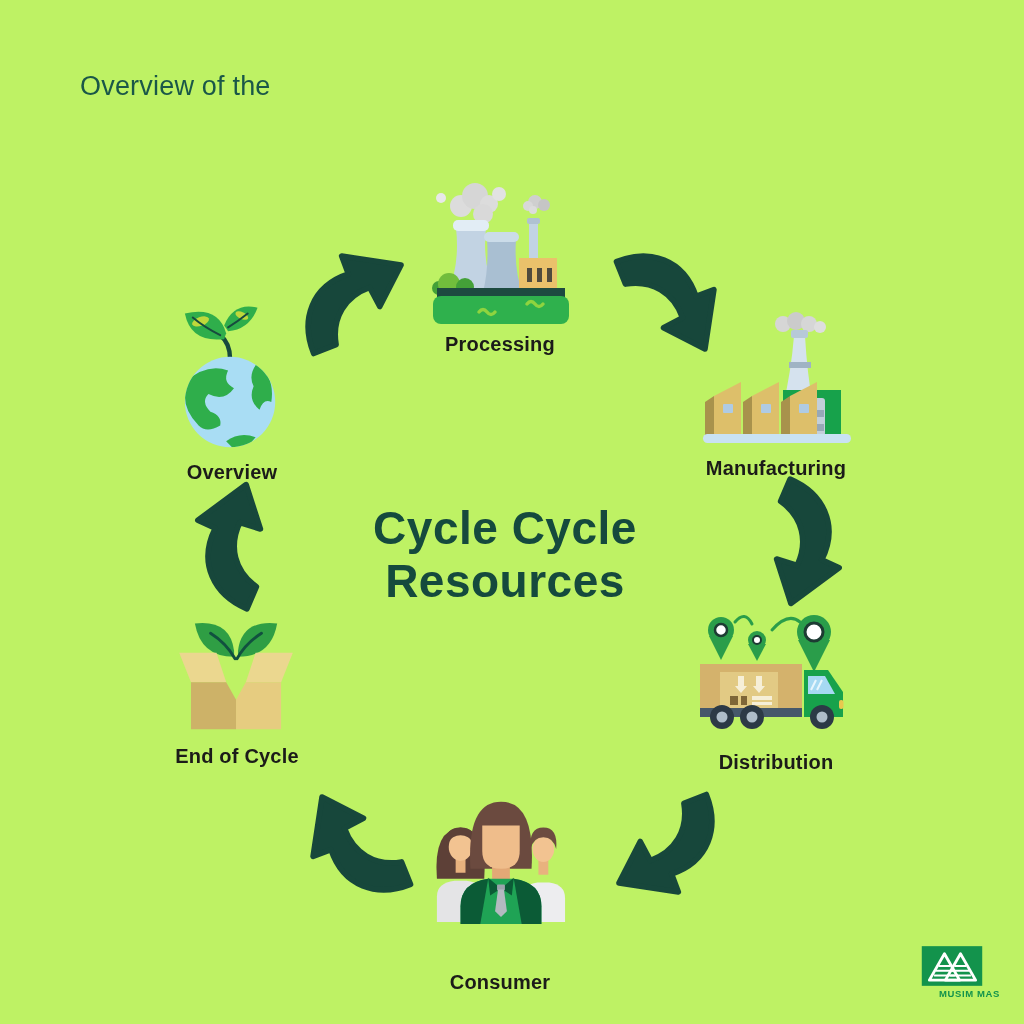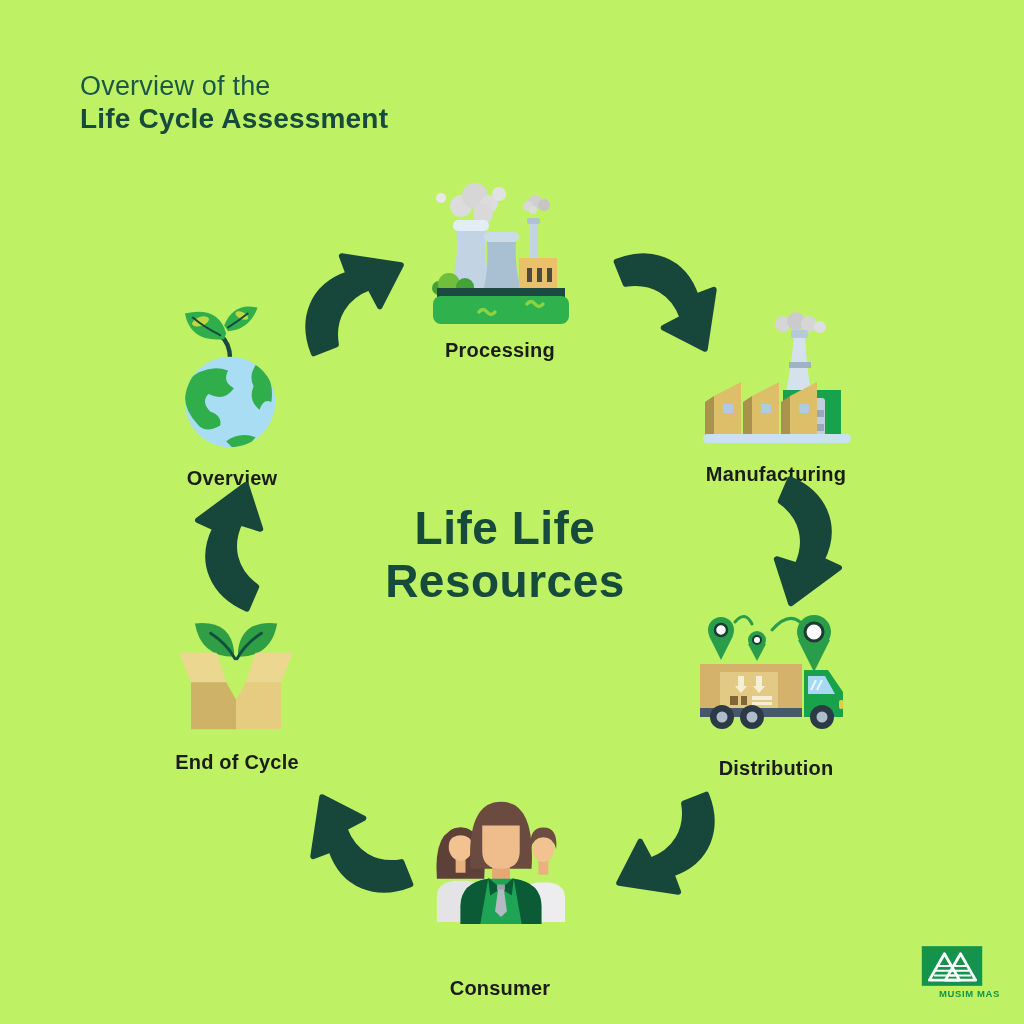--- a/index.html
+++ b/index.html
@@ -11,21 +11,21 @@
   .header{position:absolute;left:80px;top:70px;line-height:1.2;}
   .header .sub{font-size:27px;font-weight:500;color:#1A5748;letter-spacing:.2px;}
   .header .main{font-size:28px;font-weight:800;color:#154A3D;letter-spacing:.2px;}
   
   .center-title{
     position:absolute;left:293px;top:502px;width:424px;text-align:center;
     font-size:46px;font-weight:800;color:#154A3D;line-height:1.16;letter-spacing:.5px;
   }
   
   .stage{position:absolute;width:210px;display:flex;flex-direction:column;align-items:center;}
-  .stage .label{margin-top:13px;font-size:20px;font-weight:700;color:#1B1B19;letter-spacing:.2px;text-align:center;}
+  .stage .label{margin-top:7px;font-size:20px;font-weight:700;color:#1B1B19;letter-spacing:.2px;text-align:center;}
   #stage-processing   {left:395px;top:176px;}
   #stage-manufacturing{left:671px;top:310px;}
   #stage-distribution {left:671px;top:594px;}
   #stage-consumer     {left:395px;top:786px;gap:40px;}
   #stage-endoflife    {left:132px;top:596px;}
   #stage-resources    {left:127px;top:292px;}
   
   .arrow{position:absolute;width:112px;height:112px;}
   .arrow svg{width:100%;height:100%;}
   #arrow-1{left:298px;top:246px;transform:rotate(0deg);}
@@ -47,25 +47,24 @@
   <svg class="hidden-defs" aria-hidden="true">
     <defs>
       <symbol id="curved-arrow" viewBox="0 0 100 100">
         <path d="M14,96 C2,66 12,36 45,25 L39,9 92,17 73,54 64,37 C42,45 30,64 34,88 Z" fill="#17473B" stroke="#17473B" stroke-width="5" stroke-linejoin="round" stroke-linecap="round"></path>
       </symbol>
     </defs>
   </svg>
 
   <div class="header">
     <div class="sub">Overview of the</div>
-    <div class="main">Life Cycle Assessment</div>
   </div>
 
   <div class="center-title">
-    <div>Life Life</div>
+    <div>Cycle Cycle</div>
     <div>Resources</div>
   </div>
 
   <div class="stage" id="stage-processing">
     <svg width="155" height="150" viewBox="0 0 155 150">
       <circle cx="18" cy="22" r="5" fill="#E8E8E8"></circle>
       <circle cx="38" cy="30" r="11" fill="#DCDCDC"></circle>
       <circle cx="52" cy="20" r="13" fill="#D6D6D6"></circle>
       <circle cx="66" cy="28" r="9" fill="#DCDCDC"></circle>
       <circle cx="76" cy="18" r="7" fill="#E2E2E2"></circle>

